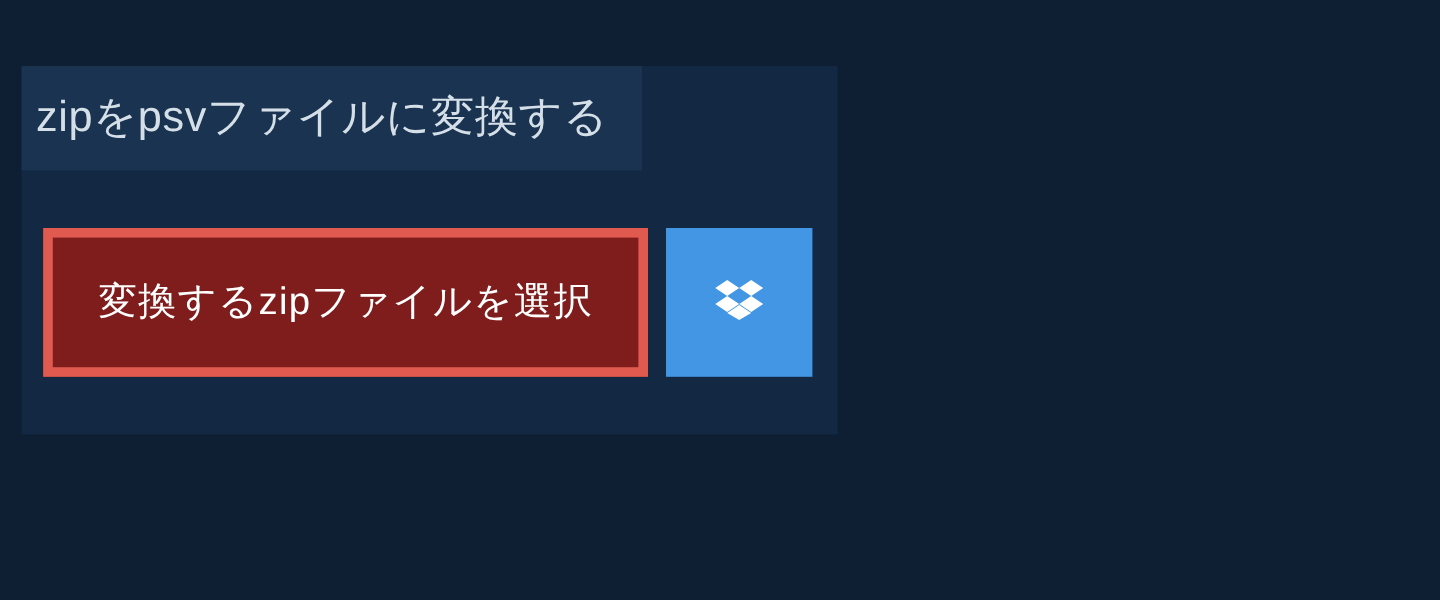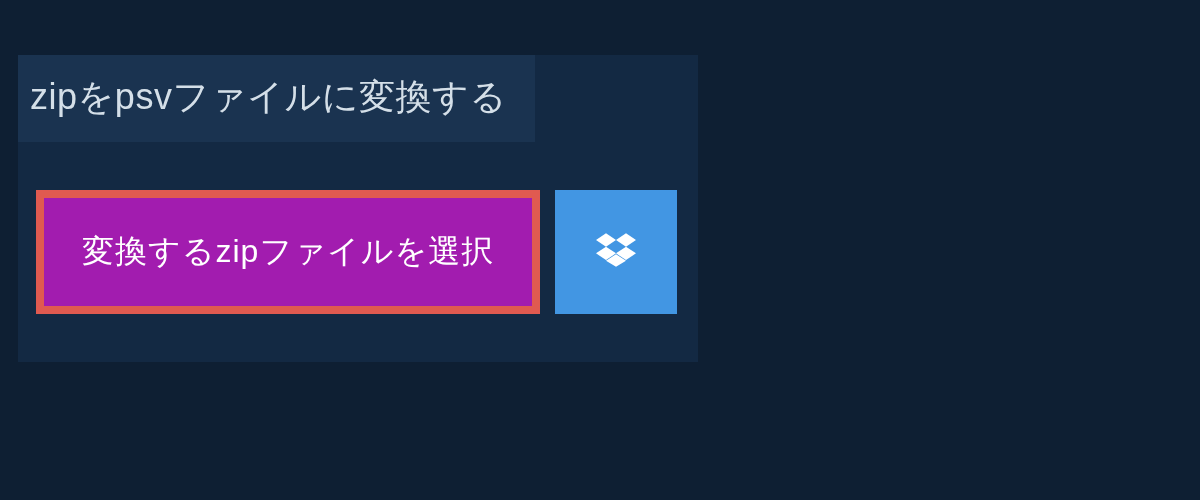--- a/index.html
+++ b/index.html
@@ -38,21 +38,21 @@
     }
     
     .button-row {
       display: flex;
       gap: 15px;
       margin-top: 48px;
       margin-left: 18px;
     }
     
     .select-button {
-      background-color: #a21caf;
+      background-color: #7f1d1d;
       border: 8px solid #e05a50;
       color: #ffffff;
       font-size: 32px;
       font-weight: 400;
       padding: 32px 38px;
       cursor: pointer;
       letter-spacing: 1px;
       display: flex;
       align-items: center;
       justify-content: center;

